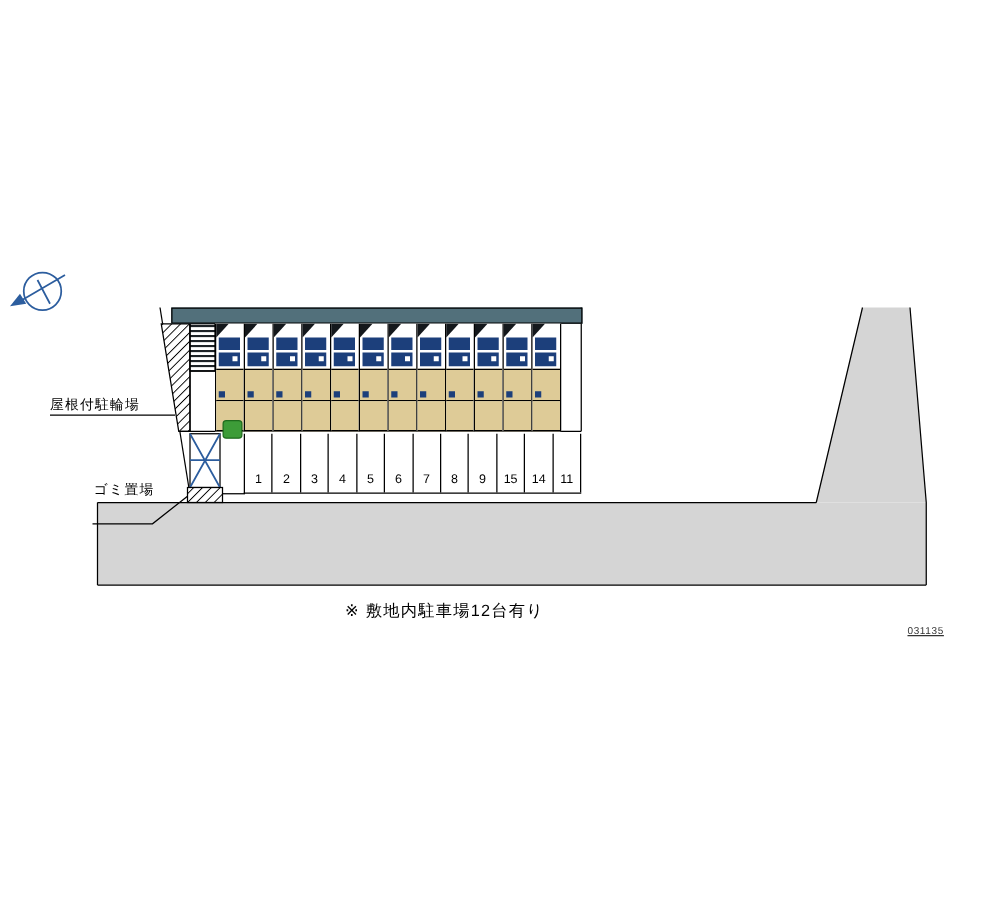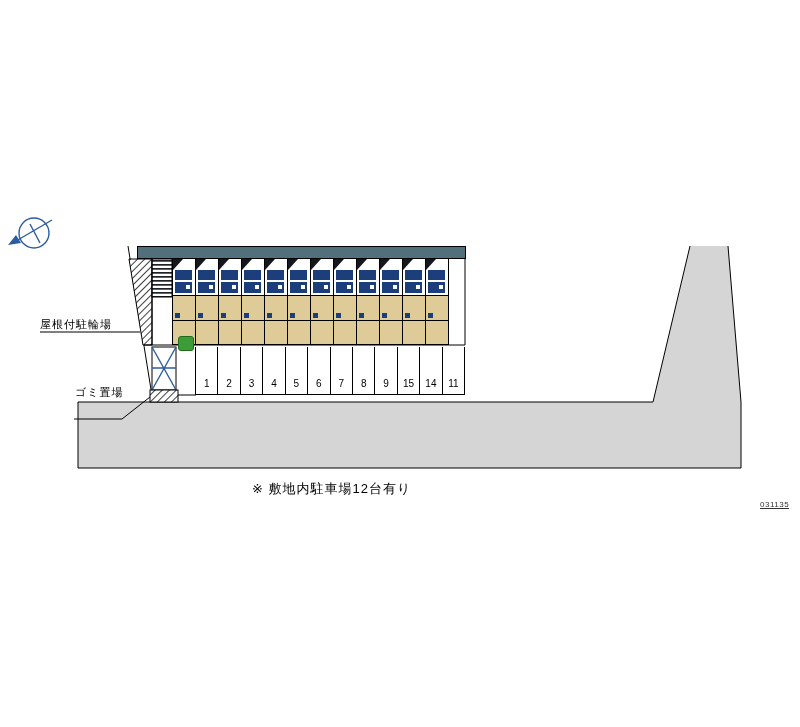--- a/index.html
+++ b/index.html
@@ -42,22 +42,22 @@
   .stall span{font-size:10px;line-height:10px;color:#000;}
 
   .bush{
     position:absolute;left:178px;top:336px;width:16px;height:15px;
     background:var(--bush-green);border:1px solid #1e6b1c;border-radius:3px;box-sizing:border-box;
   }
 
   .lbl{position:absolute;font-size:11px;line-height:13px;letter-spacing:1px;white-space:nowrap;}
   .lbl-bicycle{left:40px;top:318px;}
   .lbl-garbage{left:75px;top:386px;}
-  .note{position:absolute;left:252px;top:480px;font-size:13px;letter-spacing:1px;white-space:nowrap;}
-  .draw-id{position:absolute;left:760px;top:500px;font-size:8px;color:#333;letter-spacing:0.5px;text-decoration:underline;}
+  .note{position:absolute;left:276px;top:480px;font-size:13px;letter-spacing:1px;white-space:nowrap;}
+  .draw-id{position:absolute;left:726px;top:500px;font-size:8px;color:#333;letter-spacing:0.5px;text-decoration:underline;}
 </style>
 </head>
 <body>
 
 <div class="stage">
 
   <svg width="800" height="727" viewBox="0 0 800 727">
     <defs>
       <pattern id="hatch" width="5" height="5" patternUnits="userSpaceOnUse" patternTransform="rotate(45)">
         <rect width="5" height="5" fill="#ffffff"></rect>

